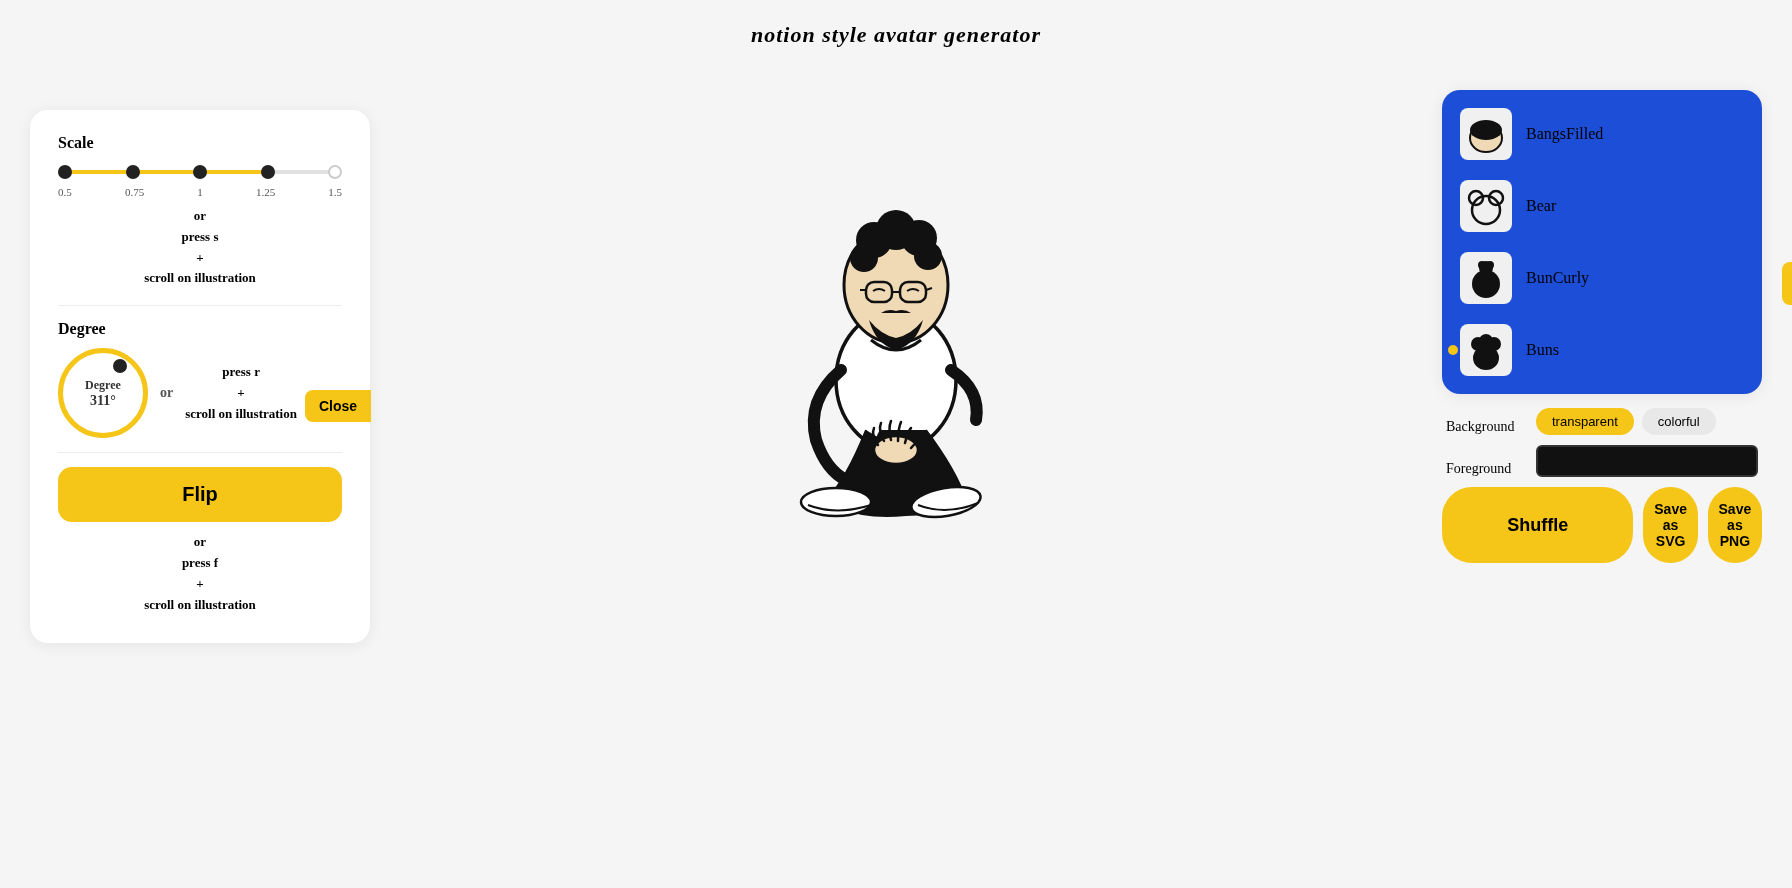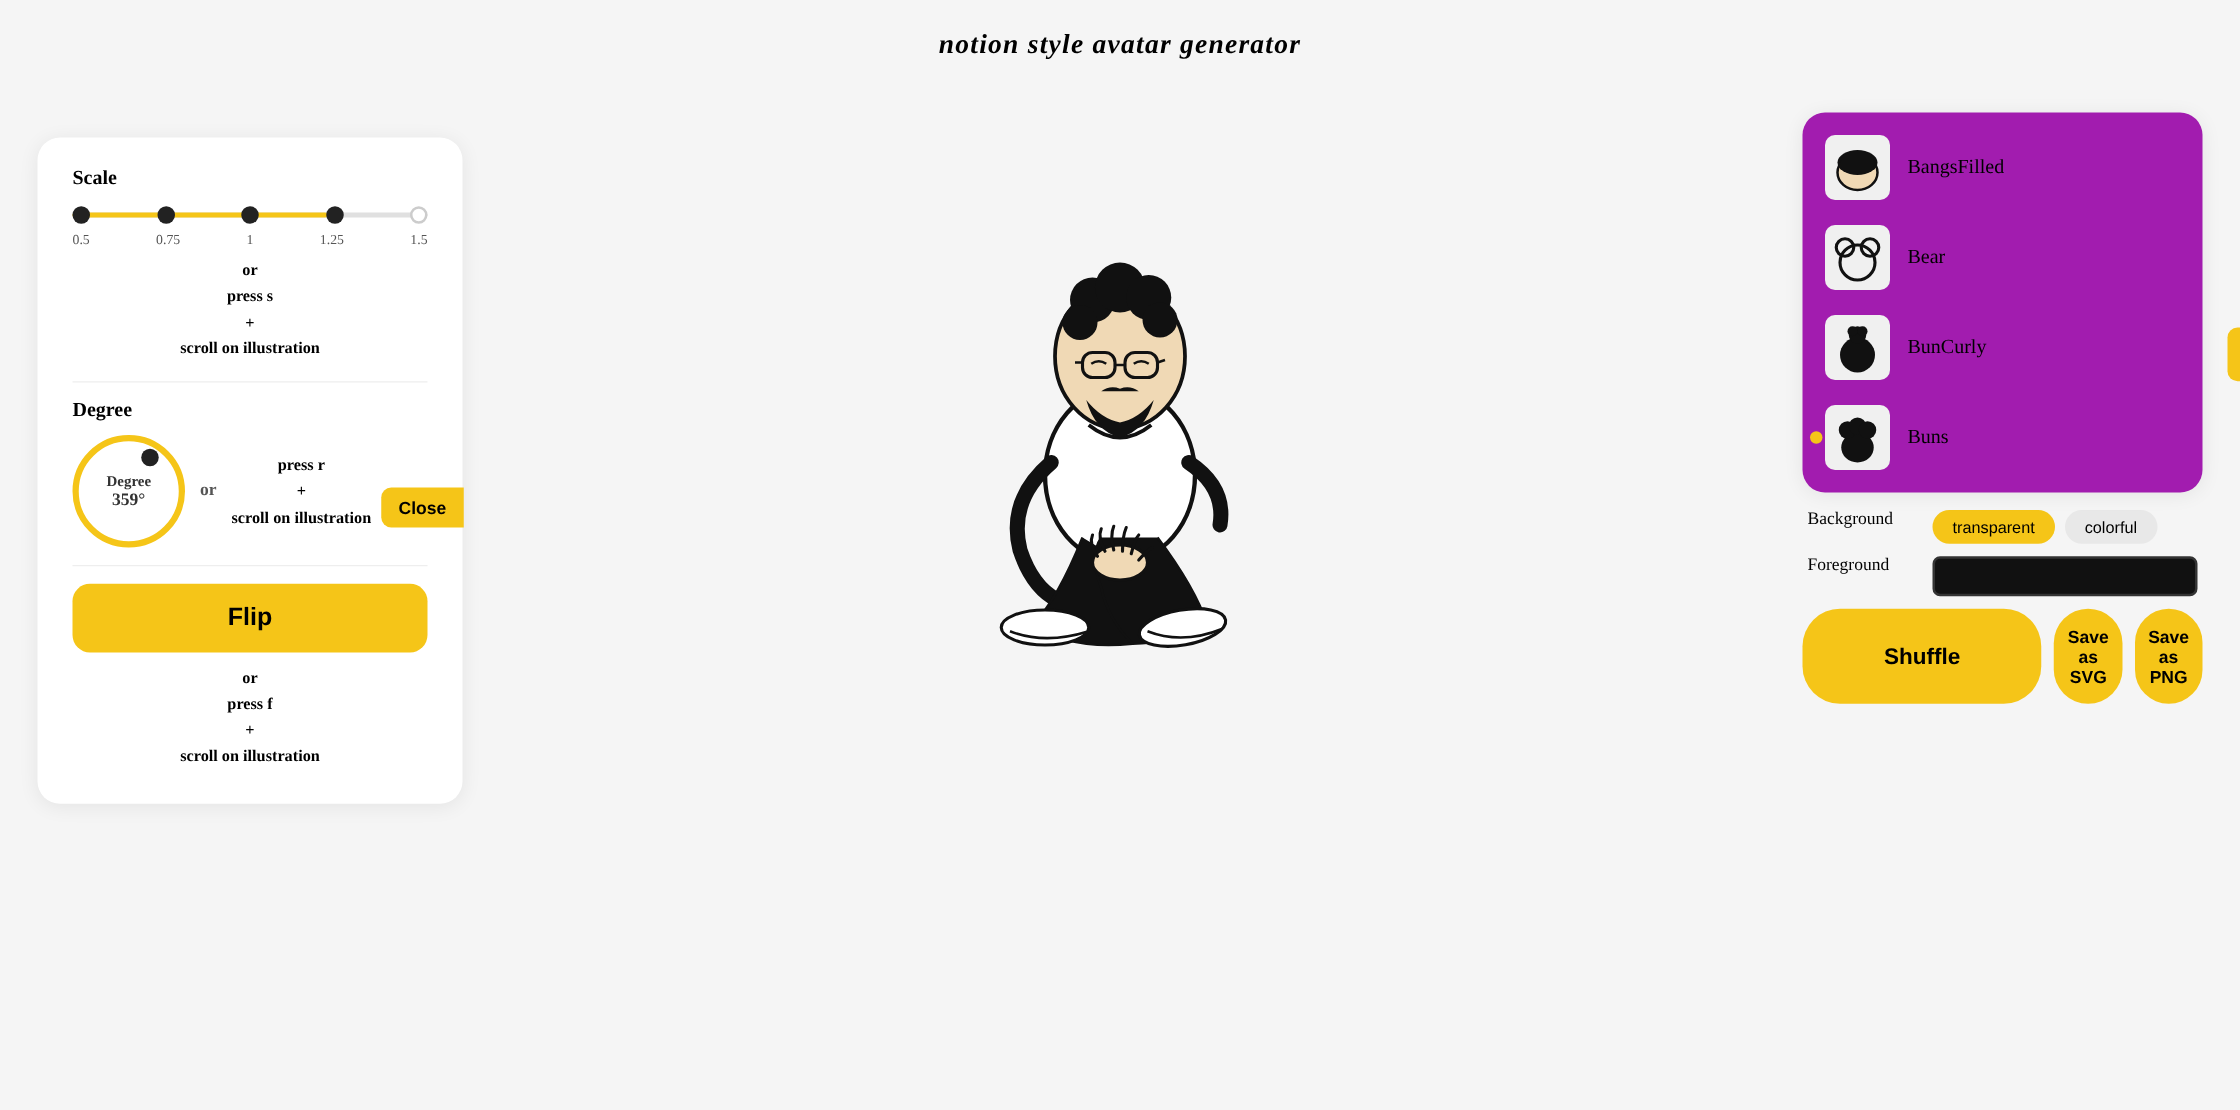--- a/index.html
+++ b/index.html
@@ -203,21 +203,21 @@
     
     .right-panel {
       position: absolute;
       right: 30px;
       top: 90px;
       width: 320px;
     }
 
     
     .hair-list {
-      background: #a21caf;
+      background: #1d4ed8;
       border-radius: 18px;
       padding: 8px 0;
       box-shadow: 0 2px 16px rgba(0,0,0,0.07);
       margin-bottom: 14px;
       max-height: 500px;
       overflow-y: auto;
     }
     .hair-item {
       display: flex;
       align-items: center;
@@ -279,22 +279,21 @@
     }
 
     
     .bg-fg-section {
       background: transparent;
       margin-bottom: 10px;
       padding: 0 4px;
     }
     .bg-row {
       display: flex;
-      align-items: flex-start;
-      gap: 10px;
+      align-items: flex-end;
       margin-bottom: 10px;
     }
     .bg-label {
       font-size: 14px;
       font-weight: 500;
       width: 90px;
       flex-shrink: 0;
     }
     .bg-btn {
       padding: 6px 16px;
@@ -384,21 +383,21 @@
   </div>
 
   <div class="divider"></div>
 
   <div class="rotate-section">
     <div class="section-label">Degree</div>
     <div class="rotate-content">
       <div class="degree-circle">
         <div class="degree-dot"></div>
         <span class="degree-label">Degree</span>
-        <span class="degree-value">359°</span>
+        <span class="degree-value">311°</span>
       </div>
       <span class="rotate-or">or</span>
       <div class="rotate-hint">
         <span>press r</span><br>
         <span>+</span><br>
         <span>scroll on illustration</span>
       </div>
     </div>
   </div>
 

